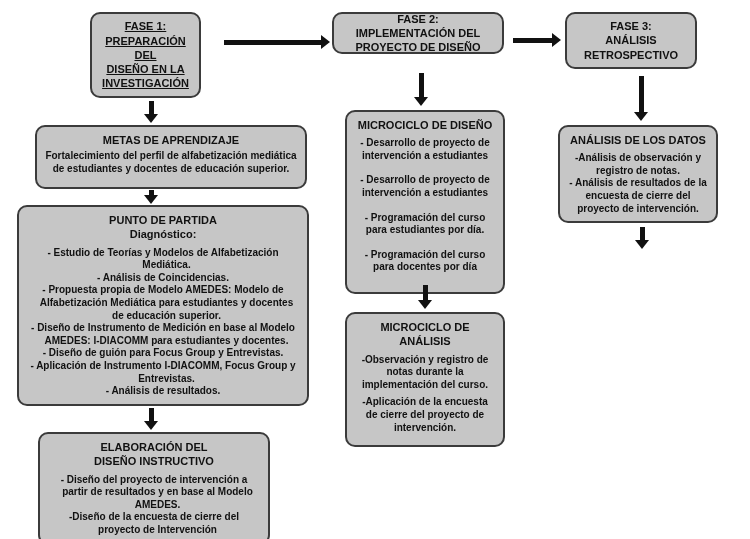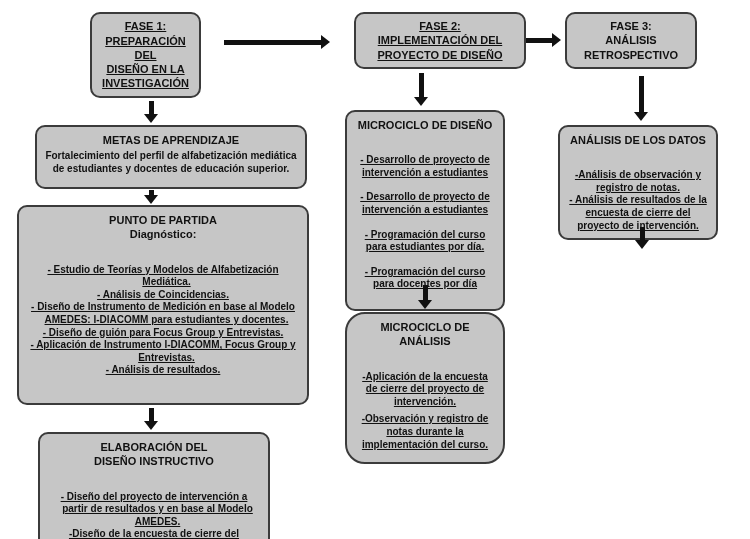--- a/index.html
+++ b/index.html
@@ -28,21 +28,21 @@
     text-align: center;
     white-space: pre-line;
   }
   .body-text {
     font-weight: bold;
     font-size: 10px;
     line-height: 1.28;
     text-align: center;
     margin-top: 3px;
   }
-  .list { font-weight: bold; font-size: 10px; line-height: 1.26; margin-top: 22px; text-decoration: underline; }
+  .list { font-weight: bold; font-size: 10px; line-height: 1.26; margin-top: 5px; }
   .list-left { text-align: center; }
   .list-left .list-line { padding-left: 7px; text-indent: -7px; }
   .list-center { text-align: center; }
   .list-spaced .list-line { margin-bottom: 12px; }
   .list-gap .list-line { margin-bottom: 5px; }
 
   .arrow-v { position: absolute; display: flex; flex-direction: column; align-items: center; }
   .arrow-v .stem { width: 5px; flex: 1; background: var(--arrow, #111111); }
   .arrow-v .head {
     width: 0; height: 0;
@@ -85,20 +85,21 @@
     <div class="stem"></div>
     <div class="head"></div>
   </div>
 
   <div class="box" style="left:17px; top:205px; width:292px; min-height:200px;">
     <div class="title">PUNTO DE PARTIDA
 Diagnóstico:</div>
     <div class="list list-left">
         <div class="list-line">- Estudio de Teorías y Modelos de Alfabetización Mediática.</div>
         <div class="list-line">- Análisis de Coincidencias.</div>
+        <div class="list-line">- Propuesta propia de Modelo AMEDES: Modelo de Alfabetización Mediática para estudiantes y docentes de educación superior.</div>
         <div class="list-line">- Diseño de Instrumento de Medición en base al Modelo AMEDES: I-DIACOMM para estudiantes y docentes.</div>
         <div class="list-line">- Diseño de guión para Focus Group y Entrevistas.</div>
         <div class="list-line">- Aplicación de Instrumento I-DIACOMM, Focus Group y Entrevistas.</div>
         <div class="list-line">- Análisis de resultados.</div>
       </div>
   </div>
 
   <div class="arrow-v" style="left:144px; top:408px; width:14px; height:22px;">
     <div class="stem"></div>
     <div class="head"></div>
@@ -116,21 +117,21 @@
   <div class="arrow-h" style="left:224px; top:35px; width:106px; height:14px;">
     <div class="stem"></div>
     <div class="head"></div>
   </div>
 
   <div class="arrow-h" style="left:513px; top:33px; width:48px; height:14px;">
     <div class="stem"></div>
     <div class="head"></div>
   </div>
 
-  <div class="box phase" style="left:354px; top:12px; width:172px; height:57px;text-decoration:underline;">
+  <div class="box phase" style="left:332px; top:12px; width:172px; height:42px;">
     <div class="title">FASE 2:
 IMPLEMENTACIÓN DEL
 PROYECTO DE DISEÑO</div>
   </div>
 
   <div class="arrow-v" style="left:414px; top:73px; width:14px; height:33px;">
     <div class="stem"></div>
     <div class="head"></div>
   </div>
 
@@ -142,25 +143,25 @@
         <div class="list-line">- Programación del curso para estudiantes por día.</div>
         <div class="list-line">- Programación del curso para docentes por día</div>
       </div>
   </div>
 
   <div class="arrow-v" style="left:418px; top:285px; width:14px; height:24px;">
     <div class="stem"></div>
     <div class="head"></div>
   </div>
 
-  <div class="box" style="left:345px; top:312px; width:160px; min-height:125px;border-radius:20px;">
+  <div class="box" style="left:345px; top:312px; width:160px; min-height:125px;">
     <div class="title">MICROCICLO DE ANÁLISIS</div>
     <div class="list list-center list-gap">
+        <div class="list-line">-Observación y registro de notas durante la implementación del curso.</div>
         <div class="list-line">-Aplicación de la encuesta de cierre del proyecto de intervención.</div>
-        <div class="list-line">-Observación y registro de notas durante la implementación del curso.</div>
       </div>
   </div>
 
   <div class="box phase" style="left:565px; top:12px; width:132px; height:57px;">
     <div class="title">FASE 3:
 ANÁLISIS
 RETROSPECTIVO</div>
   </div>
 
   <div class="arrow-v" style="left:634px; top:76px; width:14px; height:45px;">

